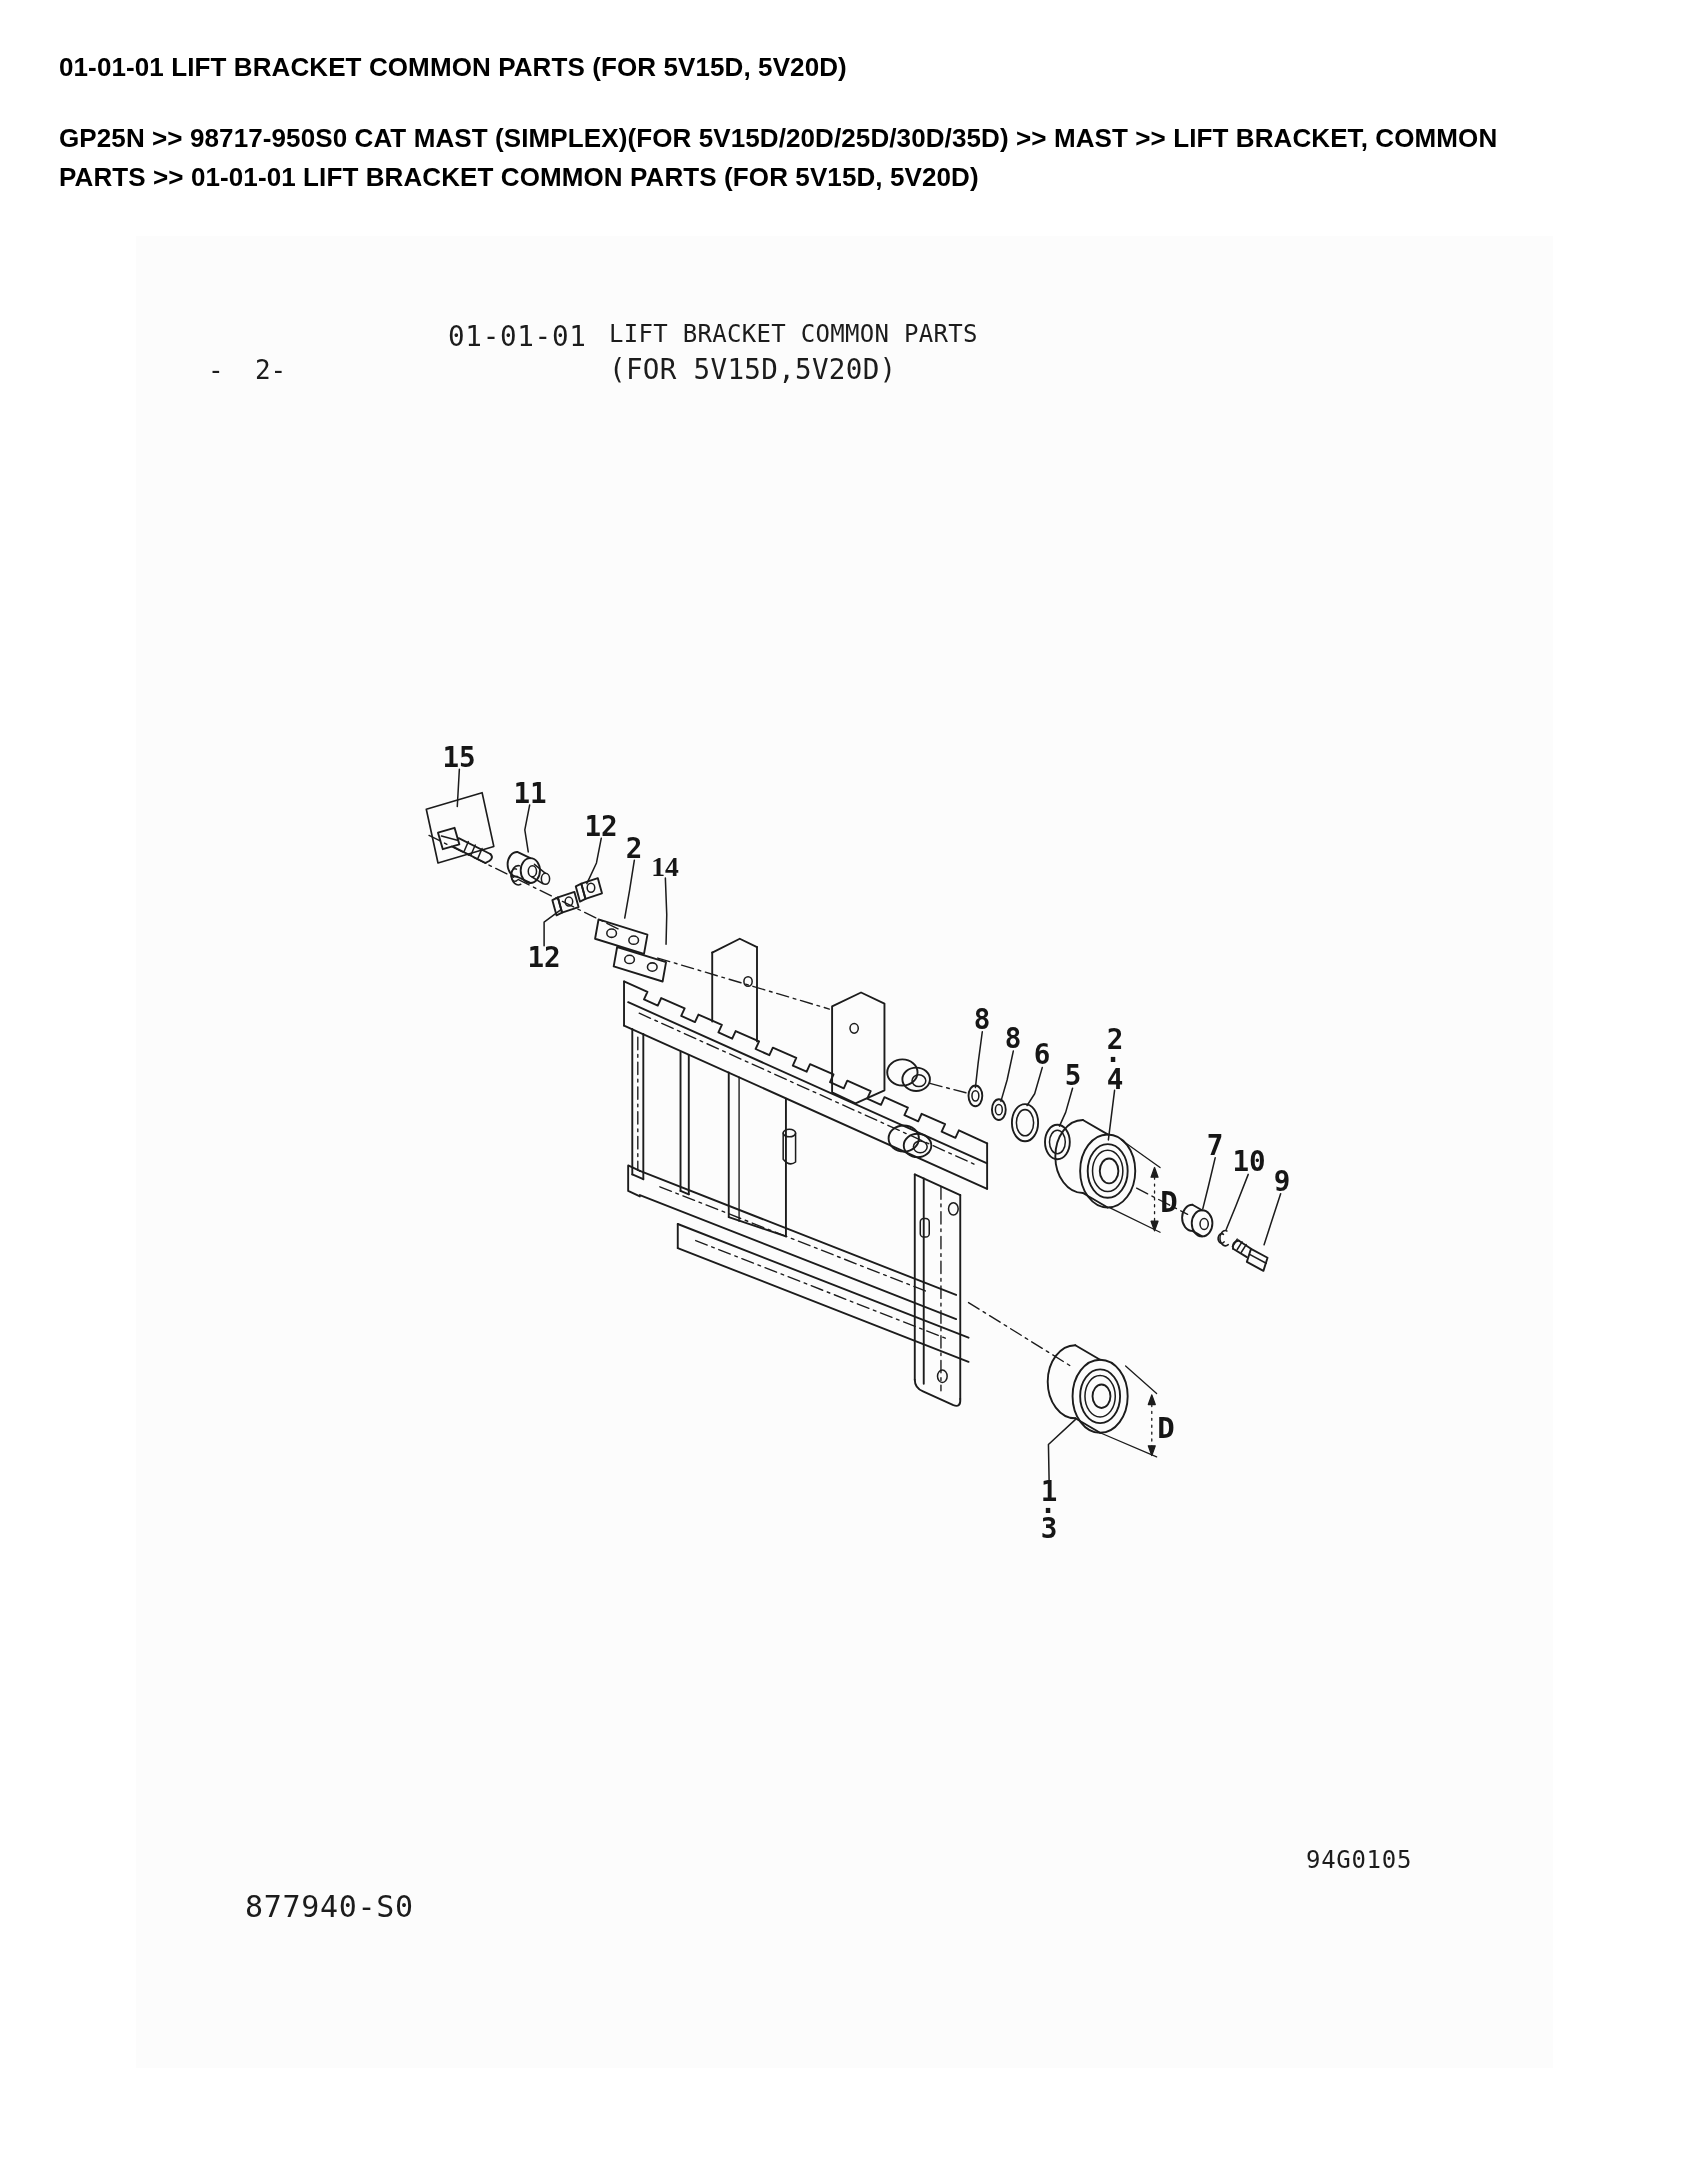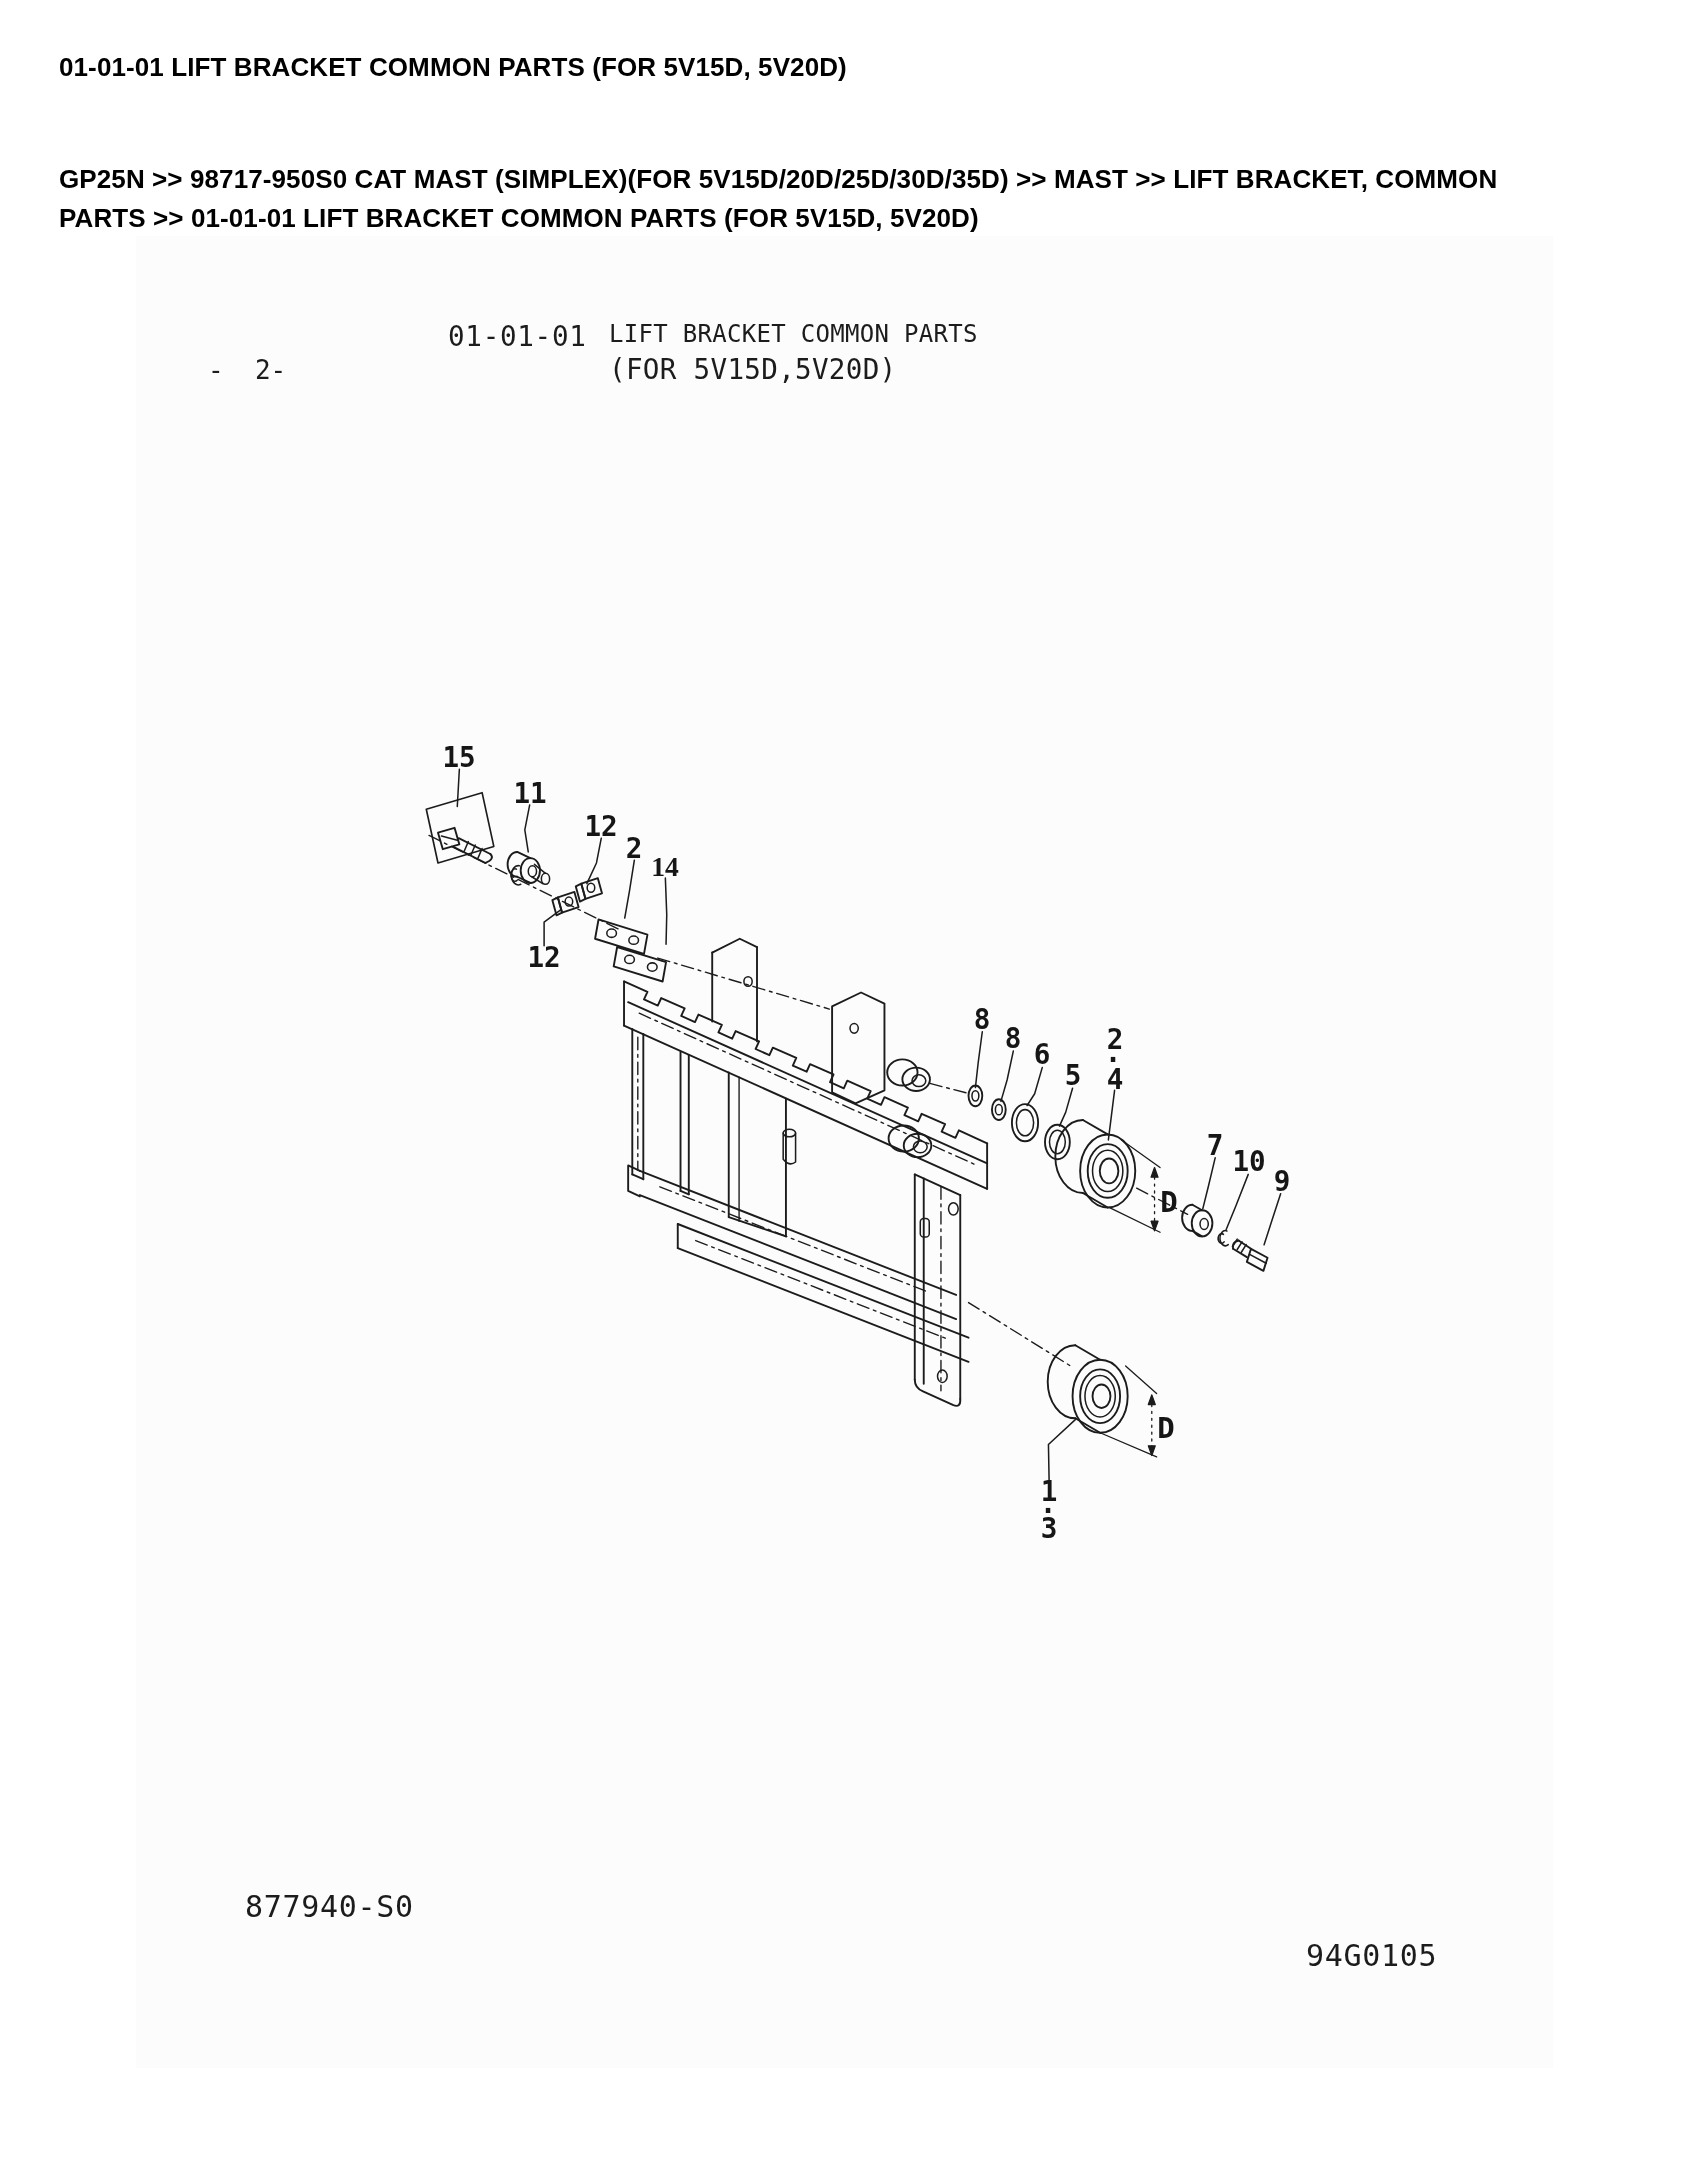--- a/index.html
+++ b/index.html
@@ -5,37 +5,37 @@
   * { margin:0; padding:0; box-sizing:border-box; }
   html,body { width:1687px; height:2183px; background:#ffffff; font-family:"Liberation Sans", sans-serif; }
   .page { position:relative; width:1687px; height:2183px; background:#ffffff; overflow:hidden; }
 
   .hdr-title {
     position:absolute; left:59px; top:52px; width:1551px;
     font-size:26px; font-weight:bold; color:#000; letter-spacing:0.1px;
   }
   .breadcrumb {
     position:absolute; left:59px; top:119px; width:1495px;
-    font-size:26px; font-weight:bold; color:#000; line-height:1.5; letter-spacing:0.1px;margin-top:41px;
+    font-size:26px; font-weight:bold; color:#000; line-height:1.5; letter-spacing:0.1px;
   }
 
   .panel {
     position:absolute; left:136px; top:236px; width:1417px; height:1832px;
     background:#fcfcfc;
   }
   .panel svg { position:absolute; left:0; top:0; }
 
   .tech { font-family:"DejaVu Sans Mono", monospace; color:#1c1c1c; }
 
   .page-indicator { position:absolute; left:72px; top:119px; font-size:26px; white-space:pre; }
   .sec-code      { position:absolute; left:312px; top:84px; font-size:27.6px; letter-spacing:0.7px; }
   .dg-title-1    { position:absolute; left:473px; top:84px; font-size:24px; letter-spacing:0.3px; }
   .dg-title-2    { position:absolute; left:473px; top:117px; font-size:27.6px; letter-spacing:0.3px; }
   .footer-left   { position:absolute; left:109px;  top:1653px; font-size:30px; letter-spacing:0.7px; }
-  .footer-right  { position:absolute; left:1170px; top:1702px; font-size:30px; letter-spacing:0.7px;text-align:right; }
+  .footer-right  { position:absolute; left:1170px; top:1610px; font-size:24px; letter-spacing:0.7px;text-align:right; }
 
   .callout {
     position:absolute; transform:translate(-50%,-50%);
     font-family:"DejaVu Sans Mono", monospace; font-size:27.6px; color:#161616;
     font-weight:bold; white-space:nowrap; line-height:1;
   }
   .callout.dim { font-weight:bold; font-size:29px; }
 </style>
 </head>
 <body>

